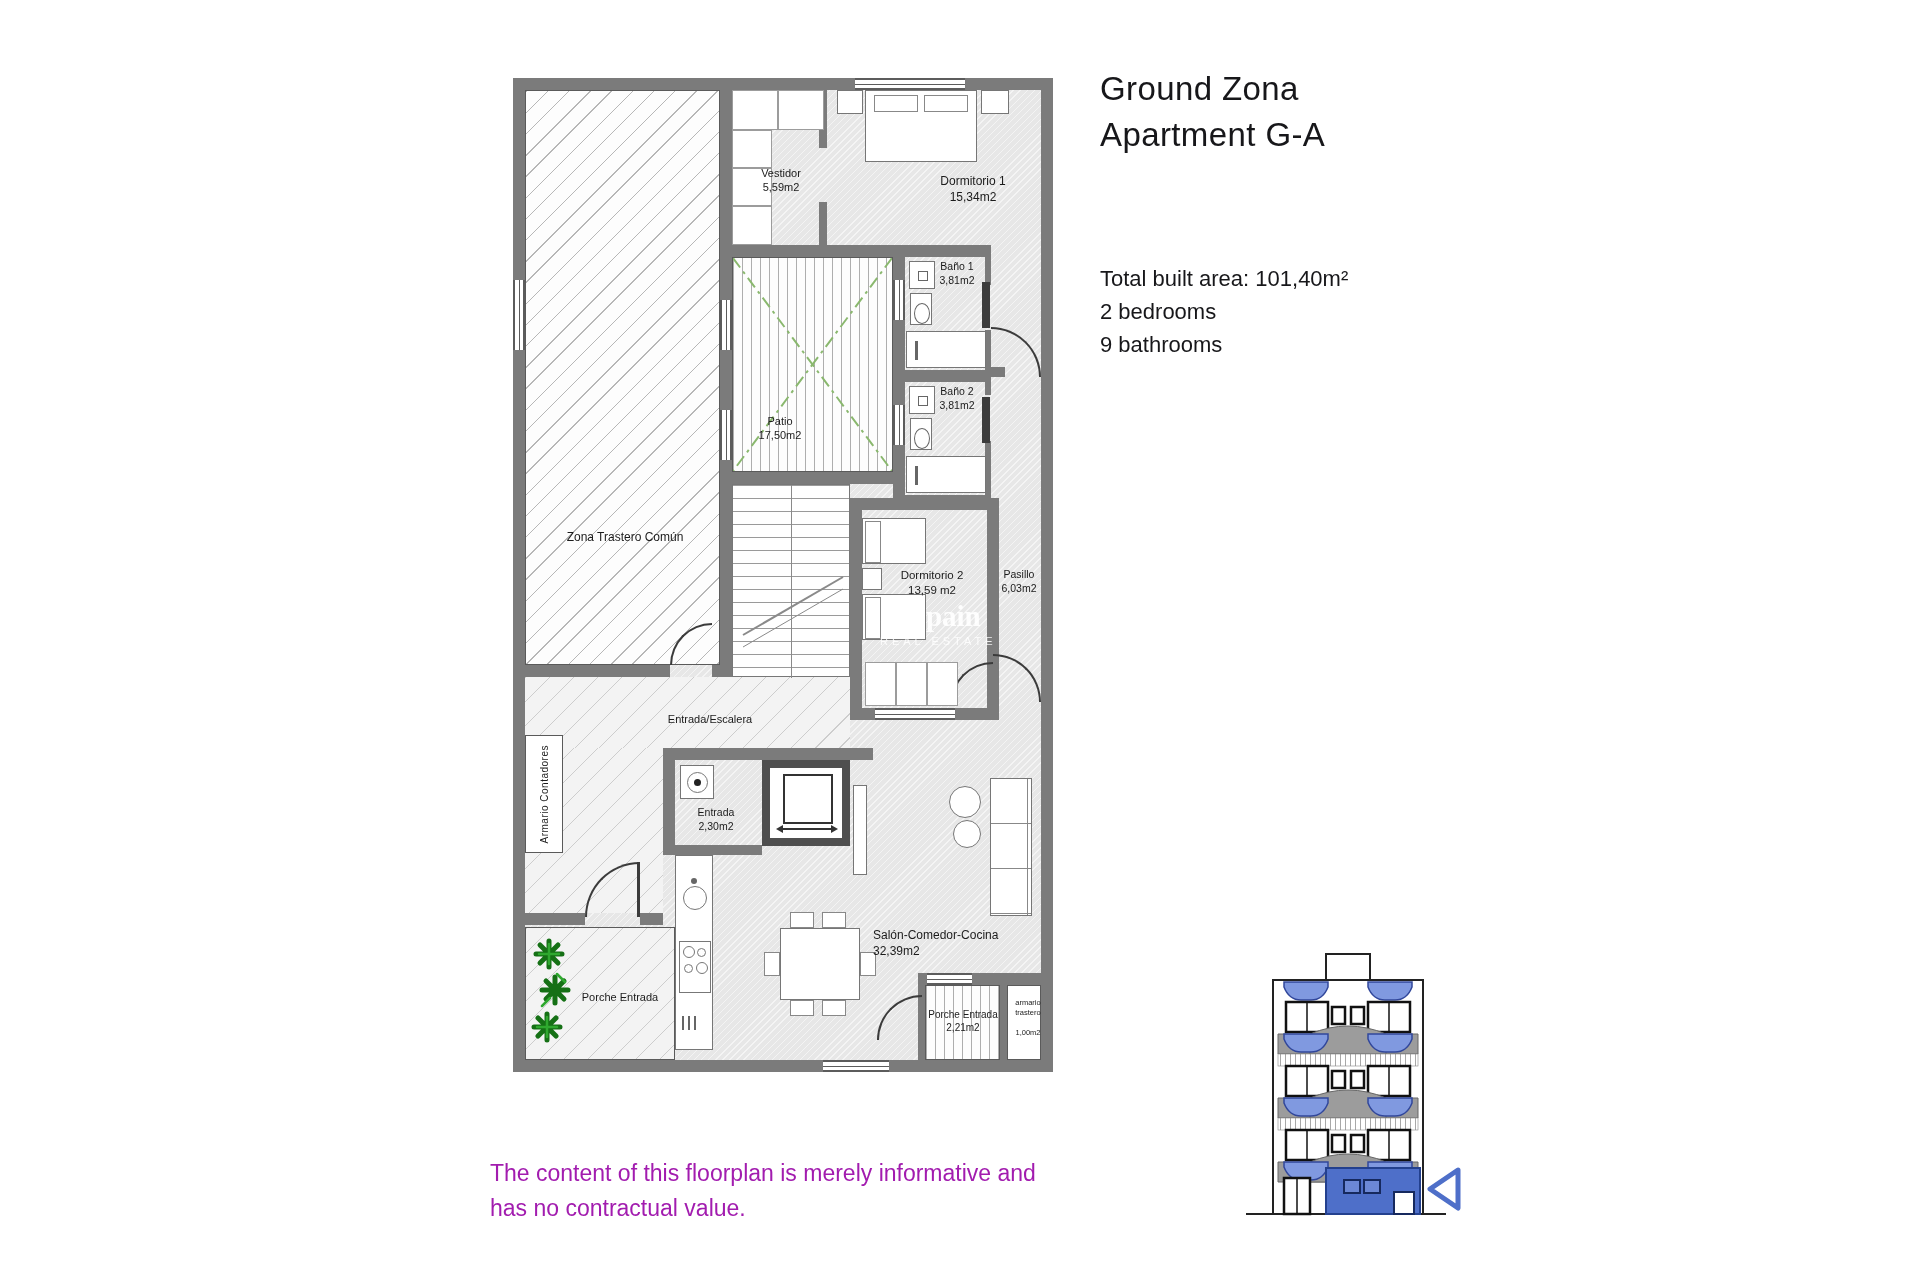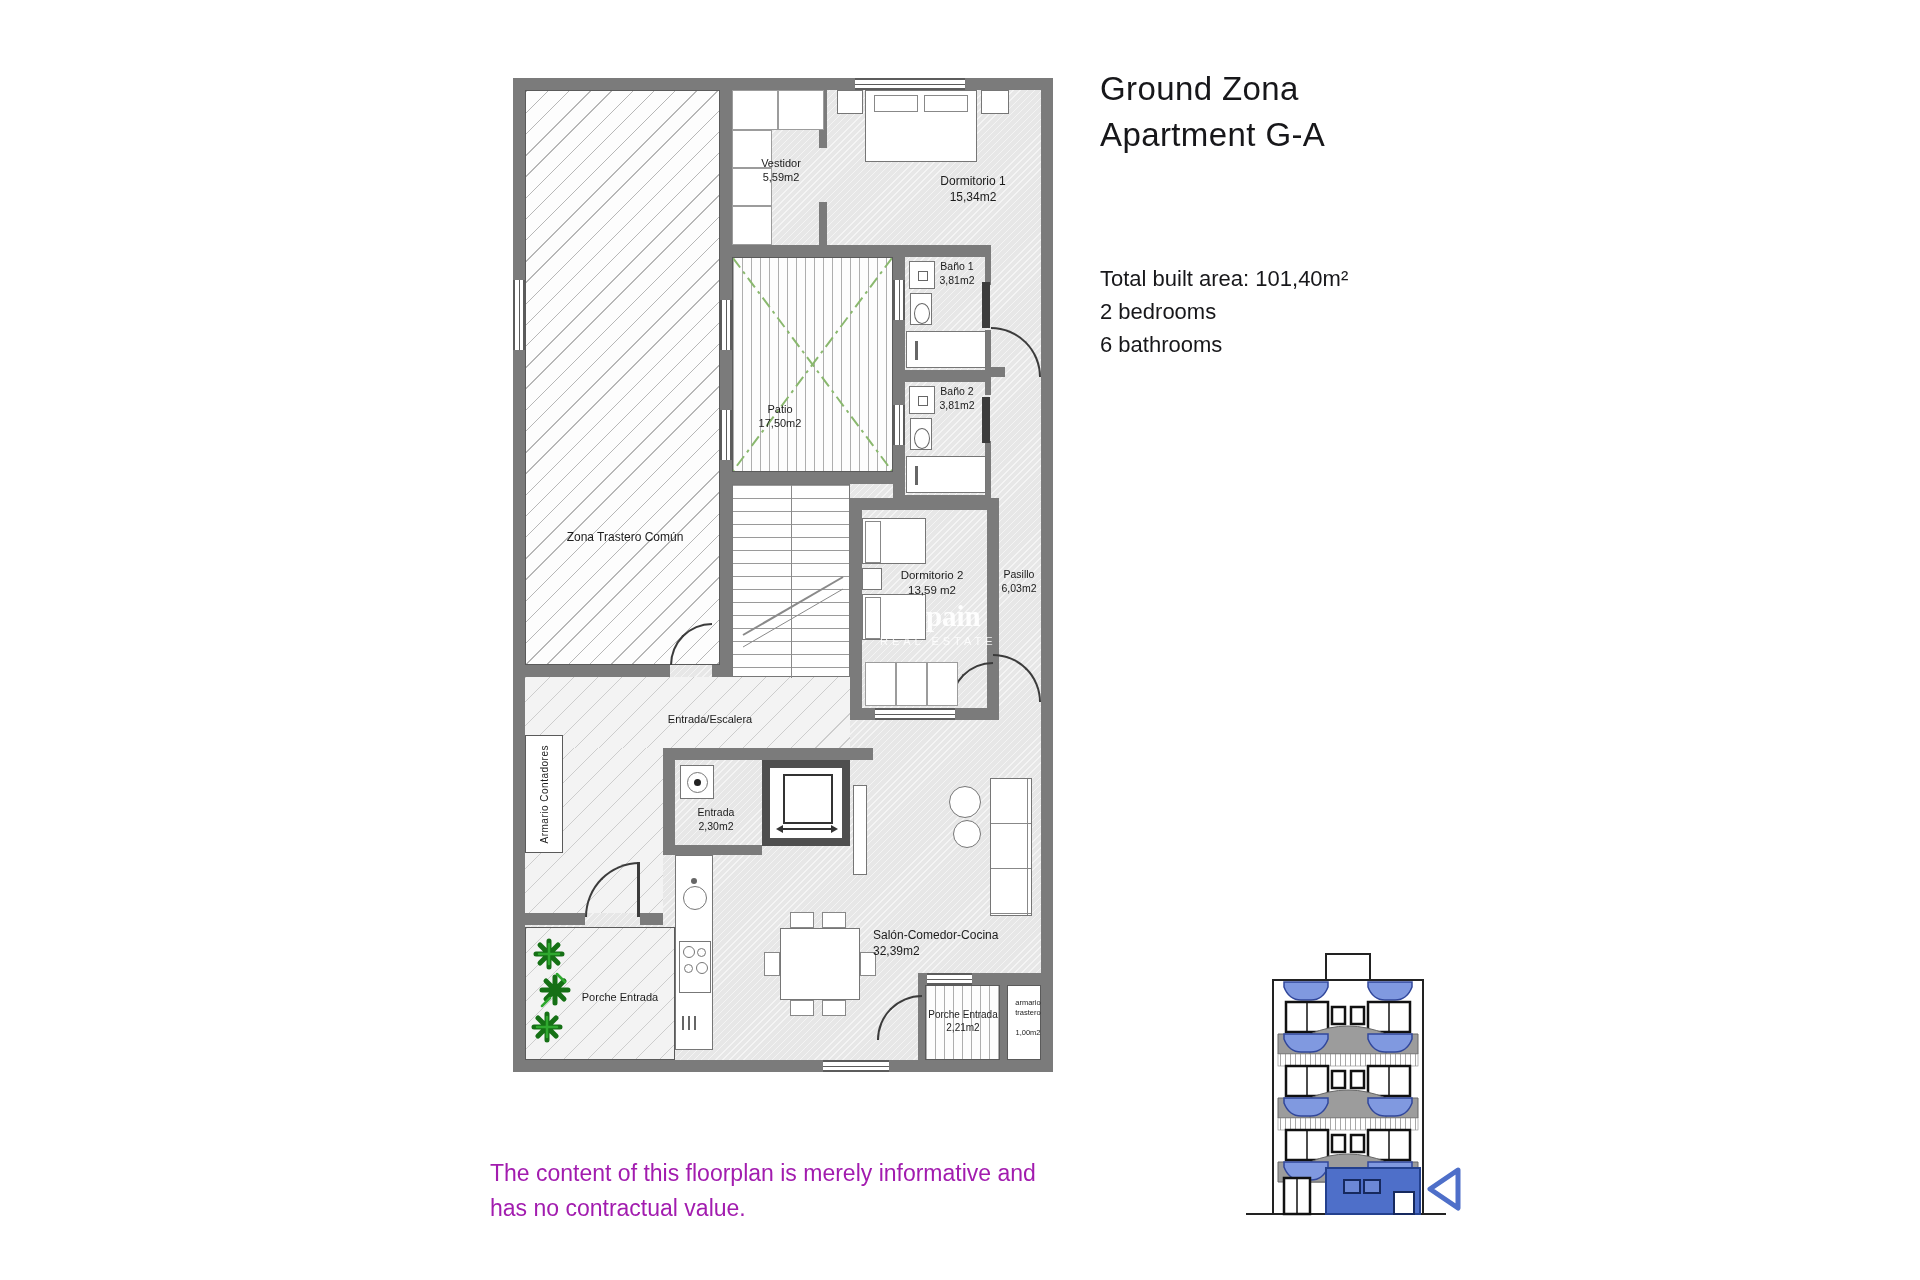--- a/index.html
+++ b/index.html
@@ -213,37 +213,37 @@
         <path d="M5,95 H31 M18,82 V108 M9,86 L27,104 M9,104 L27,86"></path>
       </g>
       <g stroke="#2fa82f" stroke-width="2.5" stroke-linecap="round">
         <path d="M10,22 H30 M20,12 V32 M28,42 L36,50 M13,74 L21,66 M18,85 V105 M8,95 H28"></path>
       </g>
     </svg>
 
     <div class="lbl" style="left:10px;top:440px;width:180px;font-size:12px;">
       <span>Zona Trastero Común</span>
     </div>
-    <div class="lbl" style="left:216px;top:66px;width:80px;">
+    <div class="lbl" style="left:216px;top:76px;width:80px;">
       <span>Vestidor</span>
       <span>5,59m2</span>
     </div>
     <div class="lbl" style="left:380px;top:84px;width:136px;font-size:12px;">
       <span>Dormitorio 1</span>
       <span>15,34m2</span>
     </div>
     <div class="lbl" style="left:400px;top:170px;width:64px;font-size:10.5px;">
       <span>Baño 1</span>
       <span>3,81m2</span>
     </div>
     <div class="lbl" style="left:400px;top:295px;width:64px;font-size:10.5px;">
       <span>Baño 2</span>
       <span>3,81m2</span>
     </div>
-    <div class="lbl" style="left:215px;top:312px;width:80px;">
+    <div class="lbl" style="left:215px;top:324px;width:80px;">
       <span>Patio</span>
       <span>17,50m2</span>
     </div>
     <div class="lbl" style="left:355px;top:478px;width:104px;font-size:11.5px;">
       <span>Dormitorio 2</span>
       <span>13,59 m2</span>
     </div>
     <div class="lbl" style="left:472px;top:478px;width:44px;font-size:10.5px;">
       <span>Pasillo</span>
       <span>6,03m2</span>
@@ -278,21 +278,21 @@
     </div>
   </div>
 
   <div class="title">
     <div>Ground Zona</div>
     <div>Apartment G-A</div>
   </div>
   <div class="info">
     <div>Total built area: 101,40m²</div>
     <div>2 bedrooms</div>
-    <div>6 bathrooms</div>
+    <div>9 bathrooms</div>
   </div>
   <div class="disclaimer">
     <div>The content of this floorplan is merely informative and</div>
     <div>has no contractual value.</div>
   </div>
 
   <svg class="elev" width="240" height="290" viewBox="0 0 240 290">
     <defs>
       <pattern id="vs" width="5" height="6" patternUnits="userSpaceOnUse">
         <rect width="5" height="6" fill="#ffffff"></rect>

